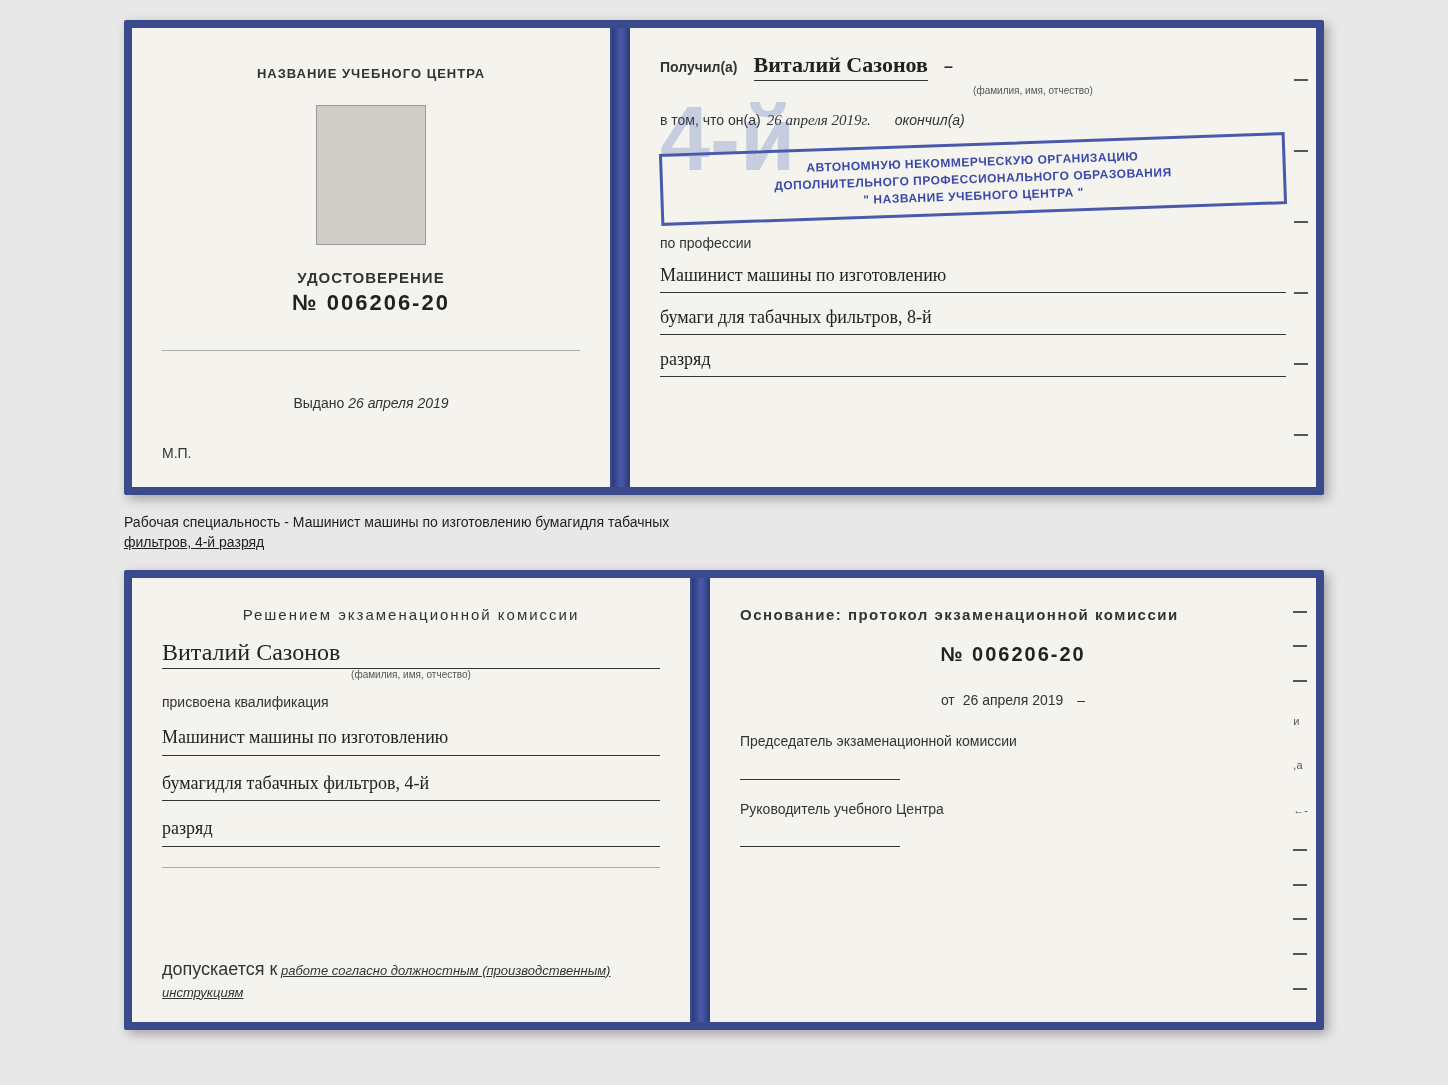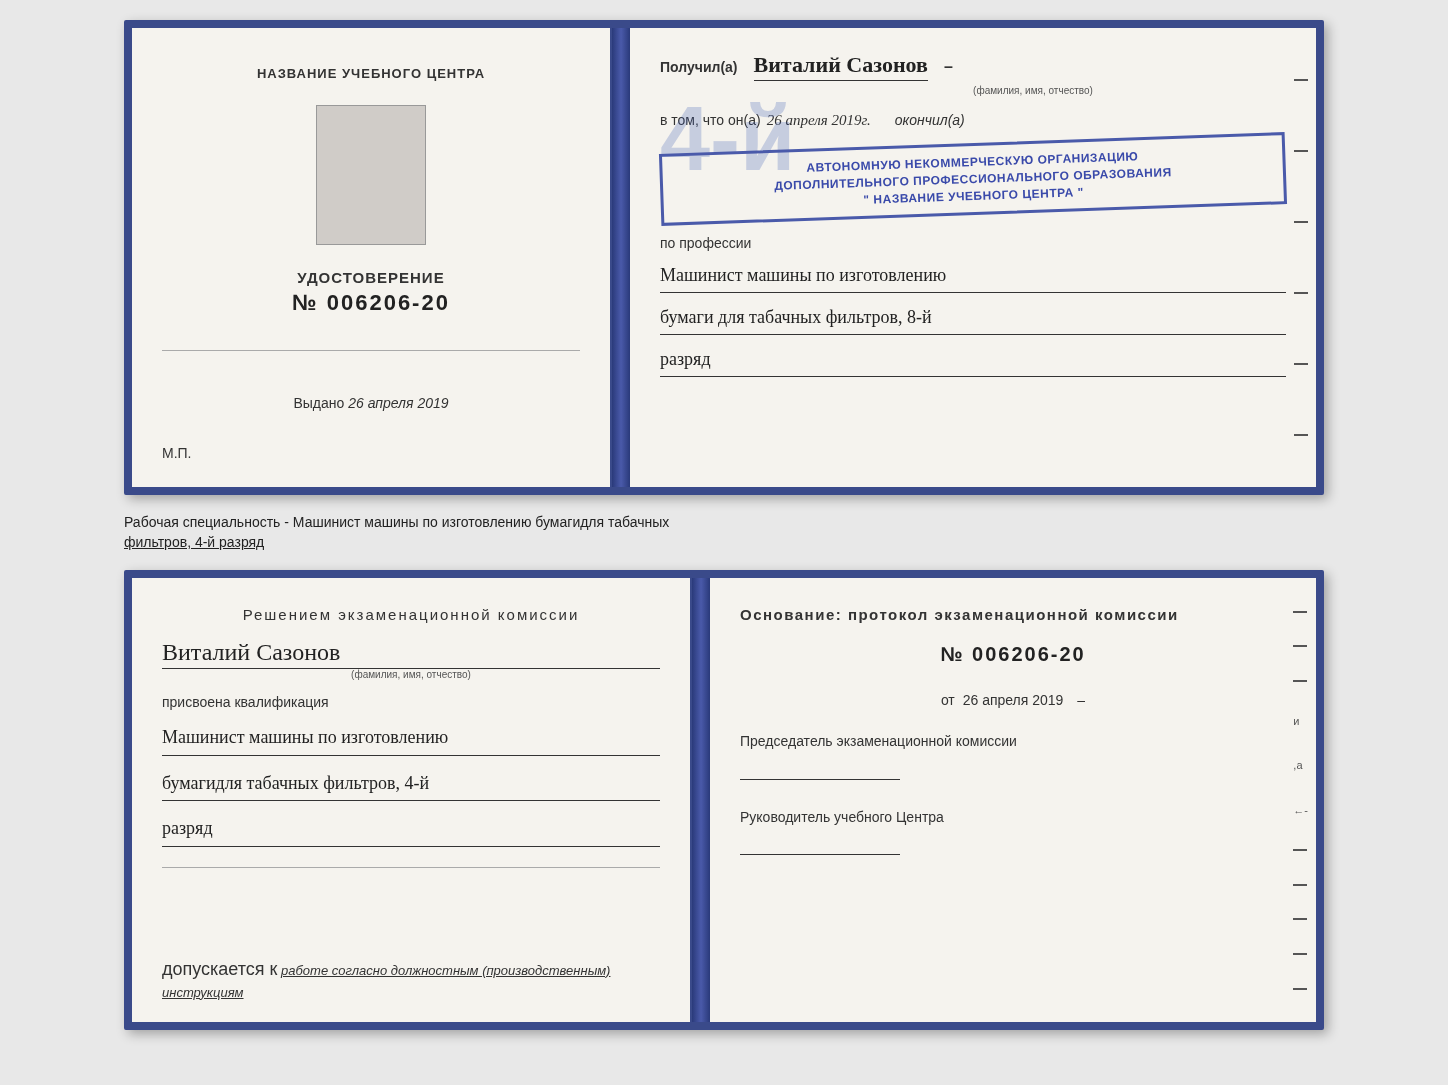--- a/index.html
+++ b/index.html
@@ -368,21 +368,21 @@
       line-height: 1.4;
     }
     .signature-line {
       width: 160px;
       border-bottom: 1px solid #333;
       height: 20px;
       margin-top: 8px;
     }
 
     .rukovoditel-block {
-      margin-top: 14px;
+      margin-top: 6px;
     }
     .rukovoditel-title {
       font-size: 14px;
       font-family: Arial, sans-serif;
       color: #333;
       line-height: 1.4;
     }
 
     .right-side-dashes2 {
       position: absolute;

